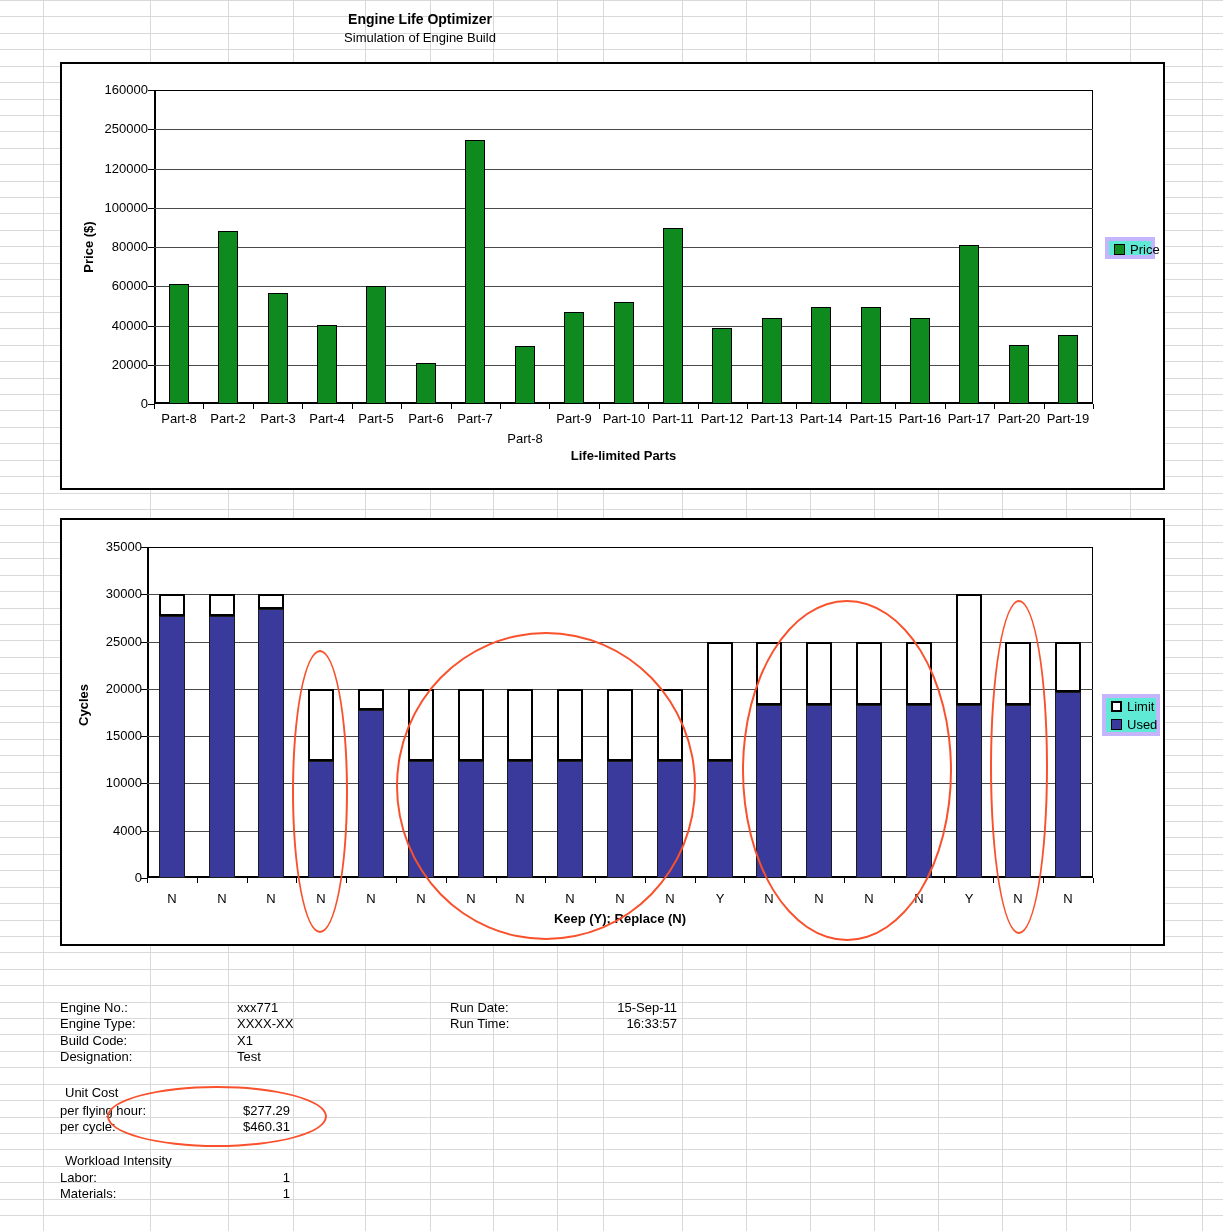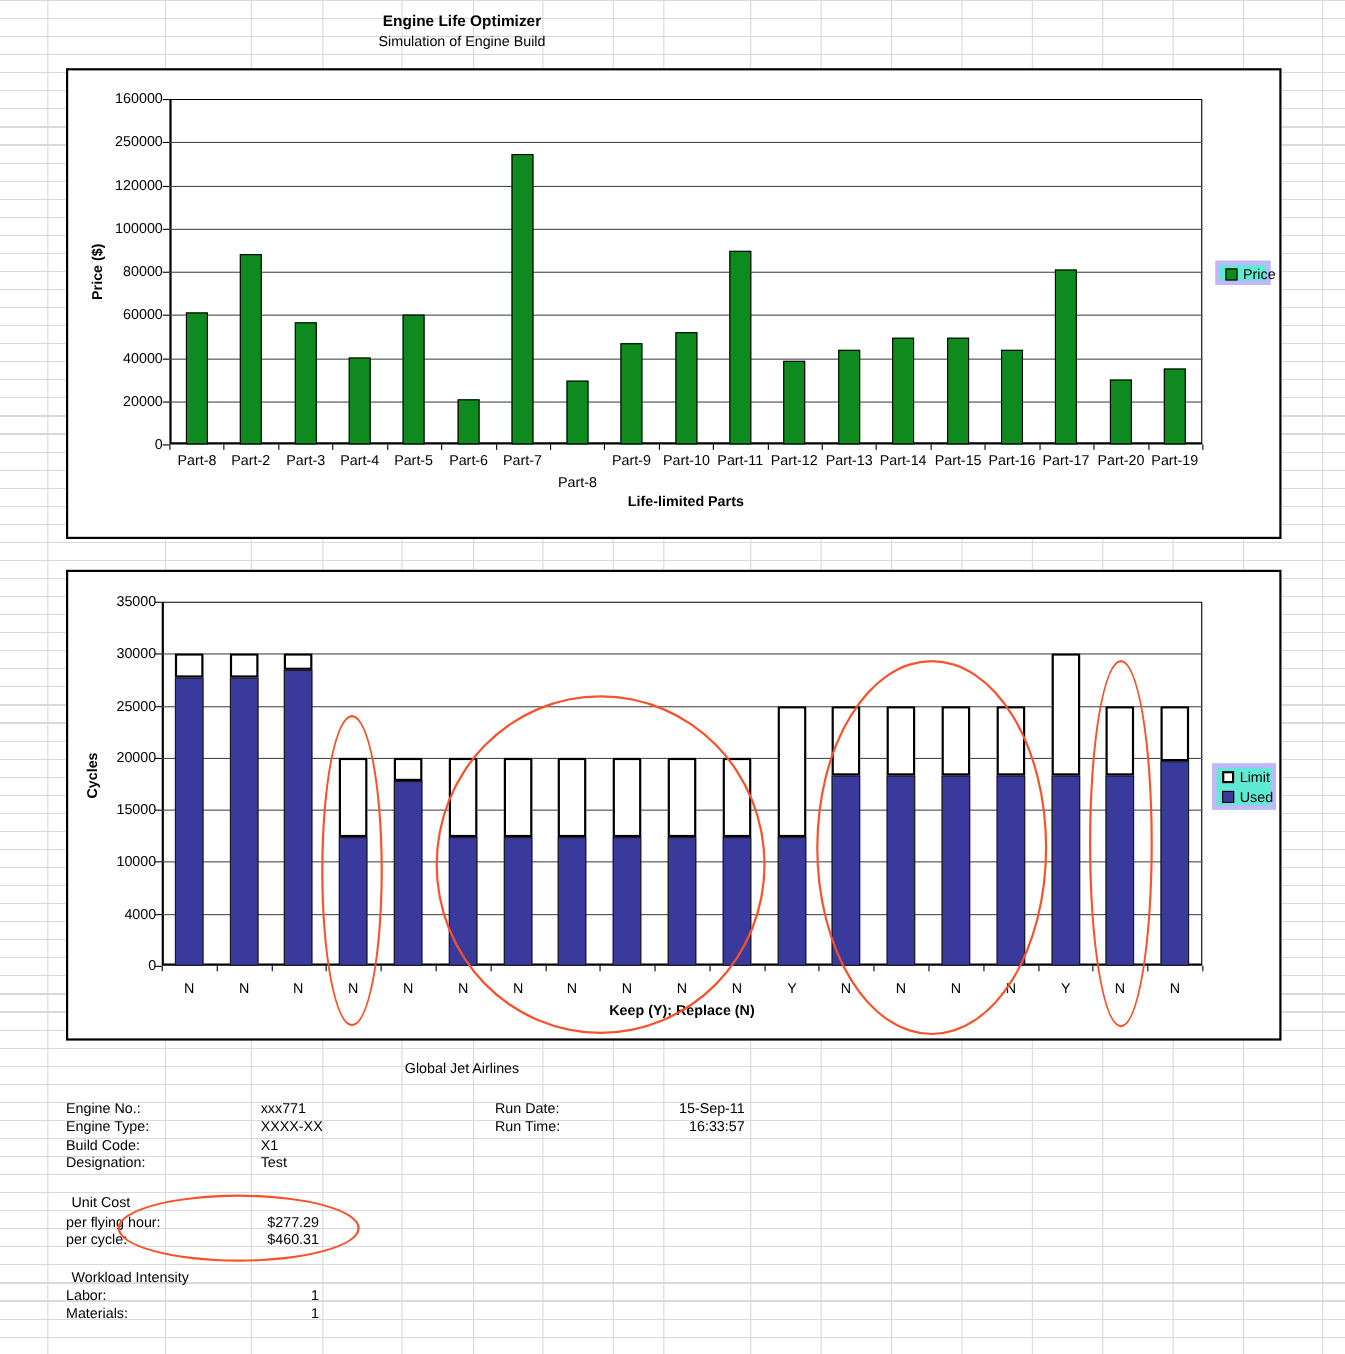--- a/index.html
+++ b/index.html
@@ -274,21 +274,20 @@
       <div class="xtick-lbl" style="left: 941px; top: 372px; width: 30px;">N</div>
       <div class="bar-limit" style="left: 993px; top: 122px; width: 26px; height: 50px;"></div>
       <div class="bar-used" style="left: 993px; top: 172px; width: 26px; height: 186px;"></div>
       <div class="xtick-lbl" style="left: 991px; top: 372px; width: 30px;">N</div>
       <div class="ellipse" style="left: 230px; top: 130px; width: 52px; height: 279px; border-color: rgb(249, 81, 44);"></div>
       <div class="ellipse" style="left: 334px; top: 112px; width: 296px; height: 304px; border-color: rgb(249, 81, 44);"></div>
       <div class="ellipse" style="left: 680px; top: 80px; width: 206px; height: 337px; border-color: rgb(249, 81, 44);"></div>
       <div class="ellipse" style="left: 928px; top: 80px; width: 54px; height: 330px; border-color: rgb(249, 81, 44);"></div>
     </div>
 
-  <div class="txt" style="left:0;top:963px;width:840px;text-align:center;">Global Jet Airlines</div>
 
   <div class="lbl-r" style="left:60px;top:1000px;width:162px;">Engine No.:</div>
   <div class="txt" style="left:237px;top:1000px;">xxx771</div>
   <div class="lbl-r" style="left:60px;top:1016px;width:162px;">Engine Type:</div>
   <div class="txt" style="left:237px;top:1016px;">XXXX-XX</div>
   <div class="lbl-r" style="left:60px;top:1033px;width:162px;">Build Code:</div>
   <div class="txt" style="left:237px;top:1033px;">X1</div>
   <div class="lbl-r" style="left:60px;top:1049px;width:162px;">Designation:</div>
   <div class="txt" style="left:237px;top:1049px;">Test</div>
 

